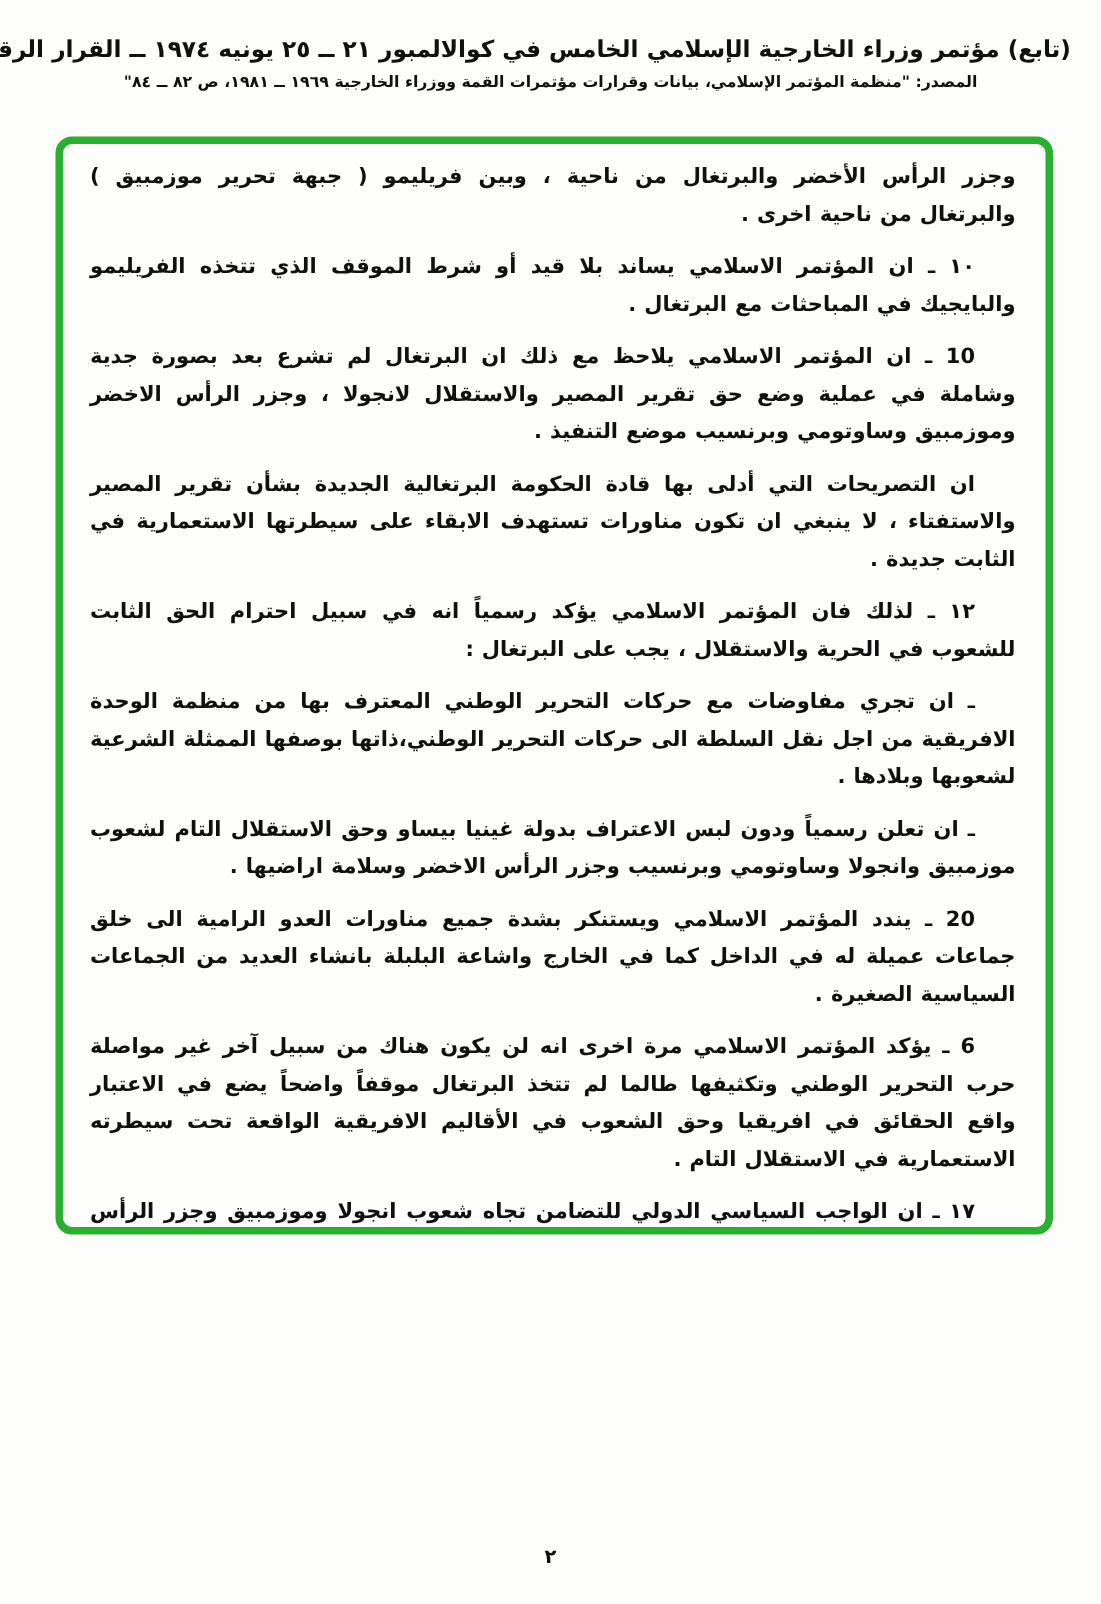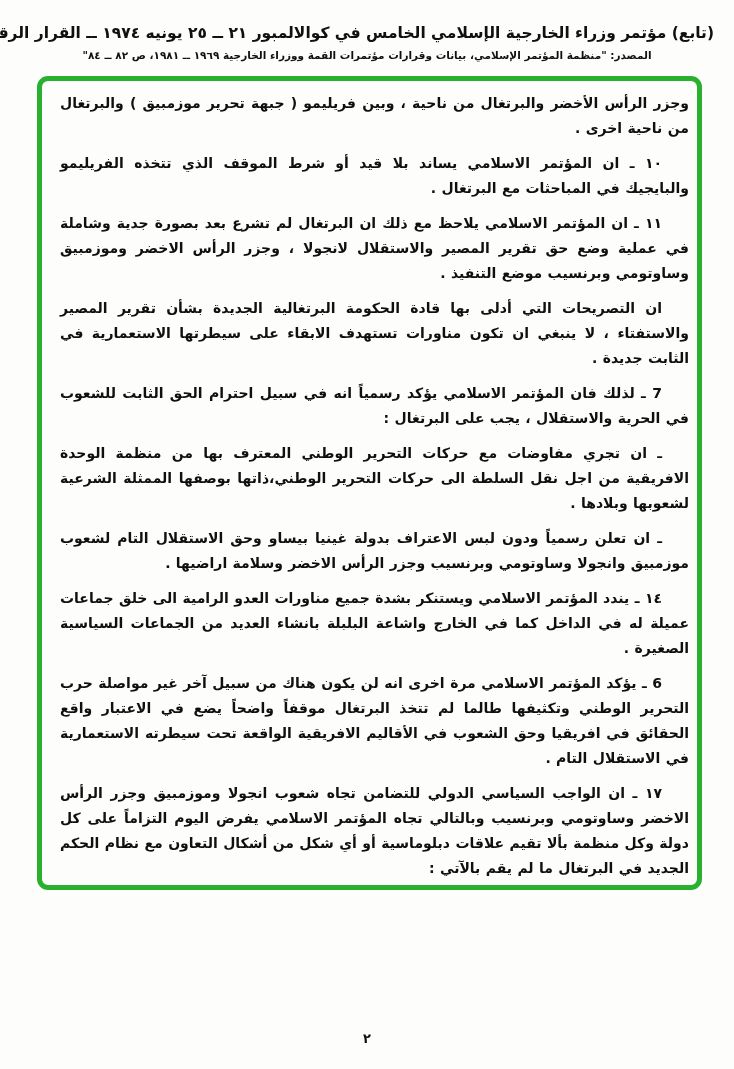--- a/index.html
+++ b/index.html
@@ -33,25 +33,25 @@
     white-space: nowrap;
   }
   .header-line2 {
     margin-top: 7px;
     font-size: 10.5px;
     font-weight: bold;
     white-space: nowrap;
   }
   .frame {
     position: absolute;
-    left: 37px; top: 76px;
-    width: 665px; height: 814px;
+    left: 37px; top: 91px;
+    width: 665px; height: 732px;
     border: 5px solid var(--frame-green);
     border-radius: 11px;
-    padding: 10px 8px 8px 18px;
+    padding: 10px 20px 8px 18px;
     overflow: hidden;
     background: var(--paper);
   }
   .frame p {
     direction: rtl;
     text-align: justify;
     font-size: 14px;
     font-weight: bold;
     line-height: 25px;
     margin: 0 0 10px 0;
@@ -73,26 +73,26 @@
 <div class="page">
 
   <div class="header">
     <div class="header-line1">(تابع) مؤتمر وزراء الخارجية الإسلامي الخامس في كوالالمبور ٢١ ــ ٢٥ يونيه ١٩٧٤ ــ القرار الرقم ٦/٥ - س</div>
     <div class="header-line2">المصدر: "منظمة المؤتمر الإسلامي، بيانات وقرارات مؤتمرات القمة ووزراء الخارجية ١٩٦٩ ــ ١٩٨١، ص ٨٢ ــ ٨٤"</div>
   </div>
 
   <div class="frame">
     <p class="cont">وجزر الرأس الأخضر والبرتغال من ناحية ، وبين فريليمو ( جبهة تحرير موزمبيق ) والبرتغال من ناحية اخرى .</p>
     <p class="num">١٠ ـ ان المؤتمر الاسلامي يساند بلا قيد أو شرط الموقف الذي تتخذه الفريليمو والبايجيك في المباحثات مع البرتغال .</p>
-    <p class="num">١١ ـ ان المؤتمر الاسلامي يلاحظ مع ذلك ان البرتغال لم تشرع بعد بصورة جدية وشاملة في عملية وضع حق تقرير المصير والاستقلال لانجولا ، وجزر الرأس الاخضر وموزمبيق وساوتومي وبرنسيب موضع التنفيذ .</p>
+    <p class="num">10 ـ ان المؤتمر الاسلامي يلاحظ مع ذلك ان البرتغال لم تشرع بعد بصورة جدية وشاملة في عملية وضع حق تقرير المصير والاستقلال لانجولا ، وجزر الرأس الاخضر وموزمبيق وساوتومي وبرنسيب موضع التنفيذ .</p>
     <p class="num">ان التصريحات التي أدلى بها قادة الحكومة البرتغالية الجديدة بشأن تقرير المصير والاستفتاء ، لا ينبغي ان تكون مناورات تستهدف الابقاء على سيطرتها الاستعمارية في الثابت جديدة .</p>
-    <p class="num">7 ـ لذلك فان المؤتمر الاسلامي يؤكد رسمياً انه في سبيل احترام الحق الثابت للشعوب في الحرية والاستقلال ، يجب على البرتغال :</p>
+    <p class="num">١٢ ـ لذلك فان المؤتمر الاسلامي يؤكد رسمياً انه في سبيل احترام الحق الثابت للشعوب في الحرية والاستقلال ، يجب على البرتغال :</p>
     <p class="num">ـ ان تجري مفاوضات مع حركات التحرير الوطني المعترف بها من منظمة الوحدة الافريقية من اجل نقل السلطة الى حركات التحرير الوطني،ذاتها بوصفها الممثلة الشرعية لشعوبها وبلادها .</p>
     <p class="num">ـ ان تعلن رسمياً ودون لبس الاعتراف بدولة غينيا بيساو وحق الاستقلال التام لشعوب موزمبيق وانجولا وساوتومي وبرنسيب وجزر الرأس الاخضر وسلامة اراضيها .</p>
-    <p class="num">١٤ ـ يندد المؤتمر الاسلامي ويستنكر بشدة جميع مناورات العدو الرامية الى خلق جماعات عميلة له في الداخل كما في الخارج واشاعة البلبلة بانشاء العديد من الجماعات السياسية الصغيرة .</p>
+    <p class="num">20 ـ يندد المؤتمر الاسلامي ويستنكر بشدة جميع مناورات العدو الرامية الى خلق جماعات عميلة له في الداخل كما في الخارج واشاعة البلبلة بانشاء العديد من الجماعات السياسية الصغيرة .</p>
     <p class="num">6 ـ يؤكد المؤتمر الاسلامي مرة اخرى انه لن يكون هناك من سبيل آخر غير مواصلة حرب التحرير الوطني وتكثيفها طالما لم تتخذ البرتغال موقفاً واضحاً يضع في الاعتبار واقع الحقائق في افريقيا وحق الشعوب في الأقاليم الافريقية الواقعة تحت سيطرته الاستعمارية في الاستقلال التام .</p>
     <p class="num">١٧ ـ ان الواجب السياسي الدولي للتضامن تجاه شعوب انجولا وموزمبيق وجزر الرأس الاخضر وساوتومي وبرنسيب وبالتالي تجاه المؤتمر الاسلامي يفرض اليوم التزاماً على كل دولة وكل منظمة بألا تقيم علاقات دبلوماسية أو أي شكل من أشكال التعاون مع نظام الحكم الجديد في البرتغال ما لم يقم بالآتي :</p>
 
   </div>
 
   <div class="page-number">٢</div>
 
 </div>
 
 </body></html>

